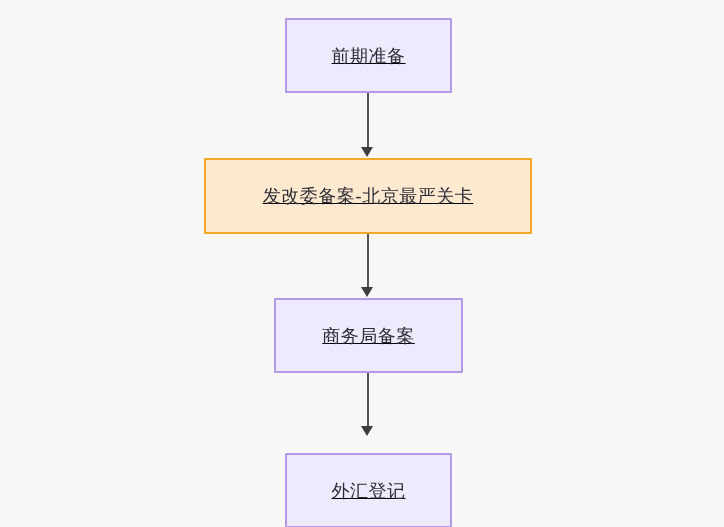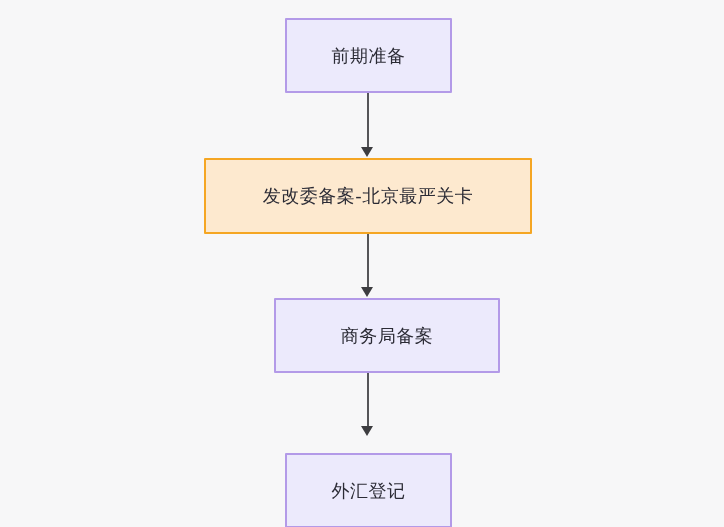--- a/index.html
+++ b/index.html
@@ -22,20 +22,21 @@
 
   .node {
     position: absolute;
     box-sizing: border-box;
     display: flex;
     align-items: center;
     justify-content: center;
     border-width: 2px;
     border-style: solid;
     border-radius: 1px;
+    text-decoration: underline;
   }
 
   .node .node-label {
     font-size: 18px;
     line-height: 1.2;
     letter-spacing: 0.5px;
     white-space: nowrap;
     text-align: center;
   }
 
@@ -53,21 +54,21 @@
     background: #fde9cf;
     border-color: #f5a623;
   }
   .node.highlight .node-label {
     color: #2b2b35;
   }
 
   
   #node-prep       { left: 285px; top: 18px;  width: 167px; height: 75px; }
   #node-ndrc       { left: 204px; top: 158px; width: 328px; height: 76px; }
-  #node-commerce   { left: 274px; top: 298px; width: 226px; height: 75px; }
+  #node-commerce   { left: 274px; top: 298px; width: 189px; height: 75px; }
   #node-forex      { left: 285px; top: 453px; width: 167px; height: 75px; }
 
   
   .edge {
     position: absolute;
     width: 2px;
     background: #555558;
   }
   .edge-head {
     position: absolute;

